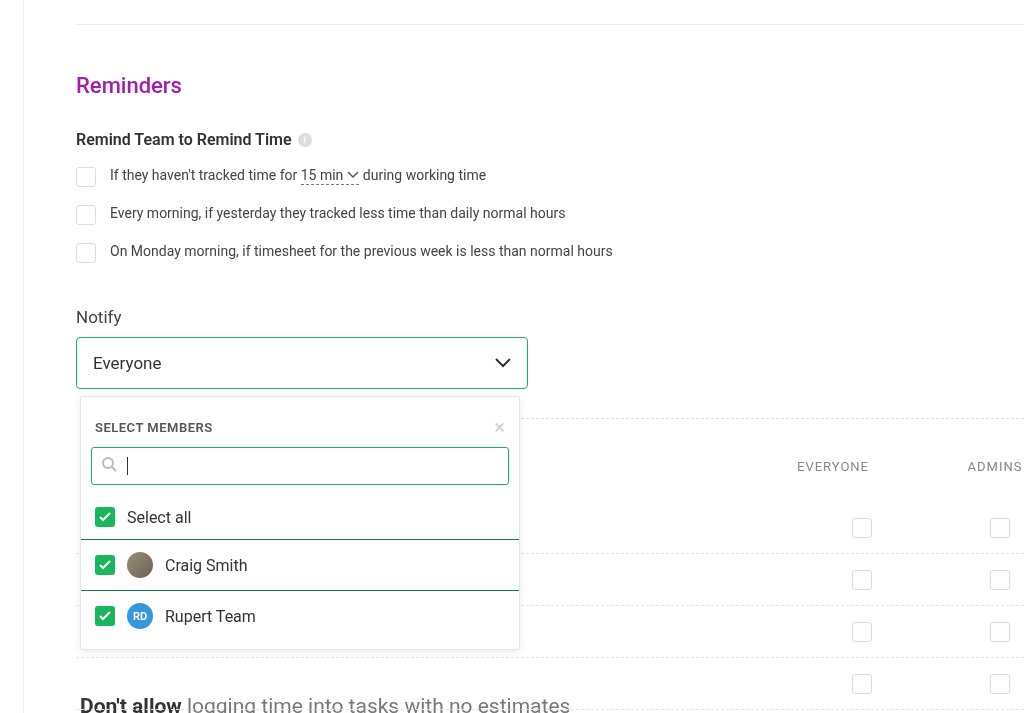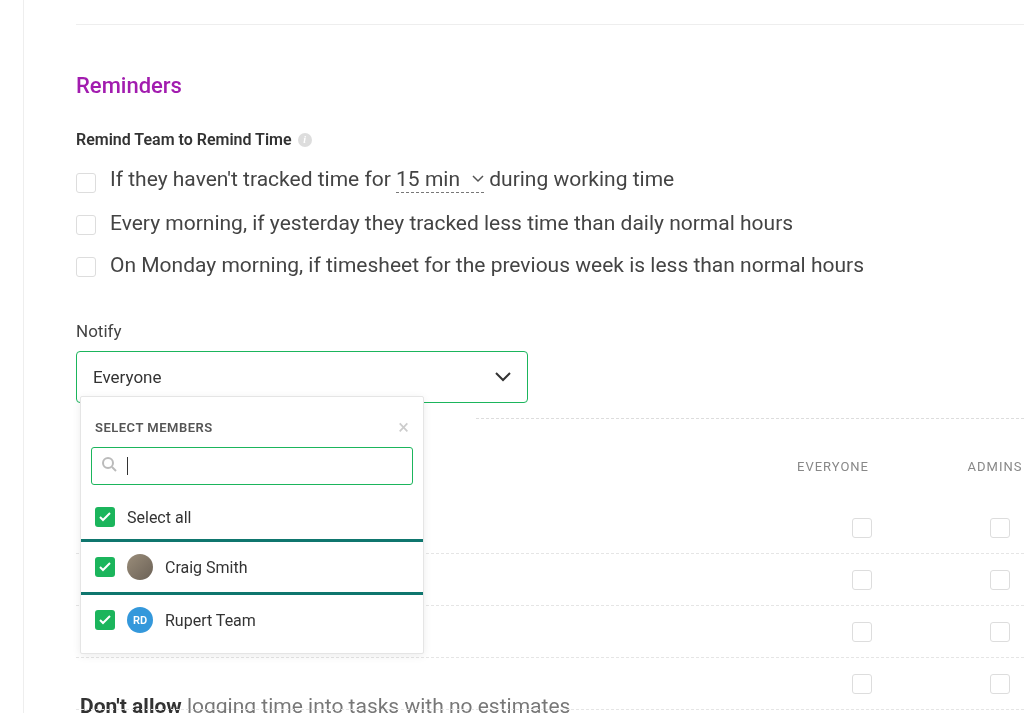--- a/index.html
+++ b/index.html
@@ -54,41 +54,41 @@
     color: #fff;
     font-size: 10px;
     font-style: italic;
     font-weight: bold;
     font-family: Georgia, serif;
     display: inline-flex;
     align-items: center; justify-content: center;
   }
   .check-row {
     display: flex;
-    align-items: flex-end;
+    align-items: flex-start;
     gap: 14px;
     margin-bottom: 18px;
-    font-size: 21px;
+    font-size: 14px;
     color: #444;
   }
   .checkbox {
     width: 20px; height: 20px;
     border: 1px solid #ddd;
     border-radius: 3px;
     background: #fff;
     flex-shrink: 0;
     display: inline-flex;
     align-items: center; justify-content: center;
   }
   .inline-dropdown {
     border-bottom: 1.5px dashed #777;
     padding-bottom: 1px;
     display: inline-flex;
     align-items: center;
-    gap: 12px;
+    gap: 4px;
     cursor: pointer;
   }
   .inline-dropdown svg { width: 12px; height: 8px; }
   .notify-label {
     font-size: 17px;
     color: #444;
     margin-top: 44px;
     margin-bottom: 10px;
   }
   .select-box {
@@ -105,21 +105,21 @@
     cursor: pointer;
     background: #fff;
     position: relative;
   }
   .select-box svg { width: 16px; height: 10px; }
 
   .dropdown-panel {
     position: absolute;
     top: 396px;
     left: 80px;
-    width: 344px;
+    width: 440px;
     background: #fff;
     border: 1px solid #e5e5e5;
     border-radius: 2px;
     box-shadow: 0 2px 8px rgba(0,0,0,0.08);
     z-index: 10;
     padding: 20px 0 8px 0;
   }
   .dropdown-header {
     display: flex;
     align-items: center;
@@ -164,21 +164,21 @@
     left: 36px; top: 50%;
     transform: translateY(-50%);
     width: 1px; height: 18px;
     background: #333;
   }
   .member-row {
     display: flex;
     align-items: center;
     gap: 12px;
     padding: 12px 14px;
-    border-bottom: 3px solid #0f766e;
+    border-bottom: 1px solid #0f766e;
     cursor: pointer;
   }
   .member-row:last-child { border-bottom: none; }
   .small-check {
     width: 20px; height: 20px;
     border-radius: 3px;
     background: #1bb55c;
     display: inline-flex;
     align-items: center; justify-content: center;
     flex-shrink: 0;

